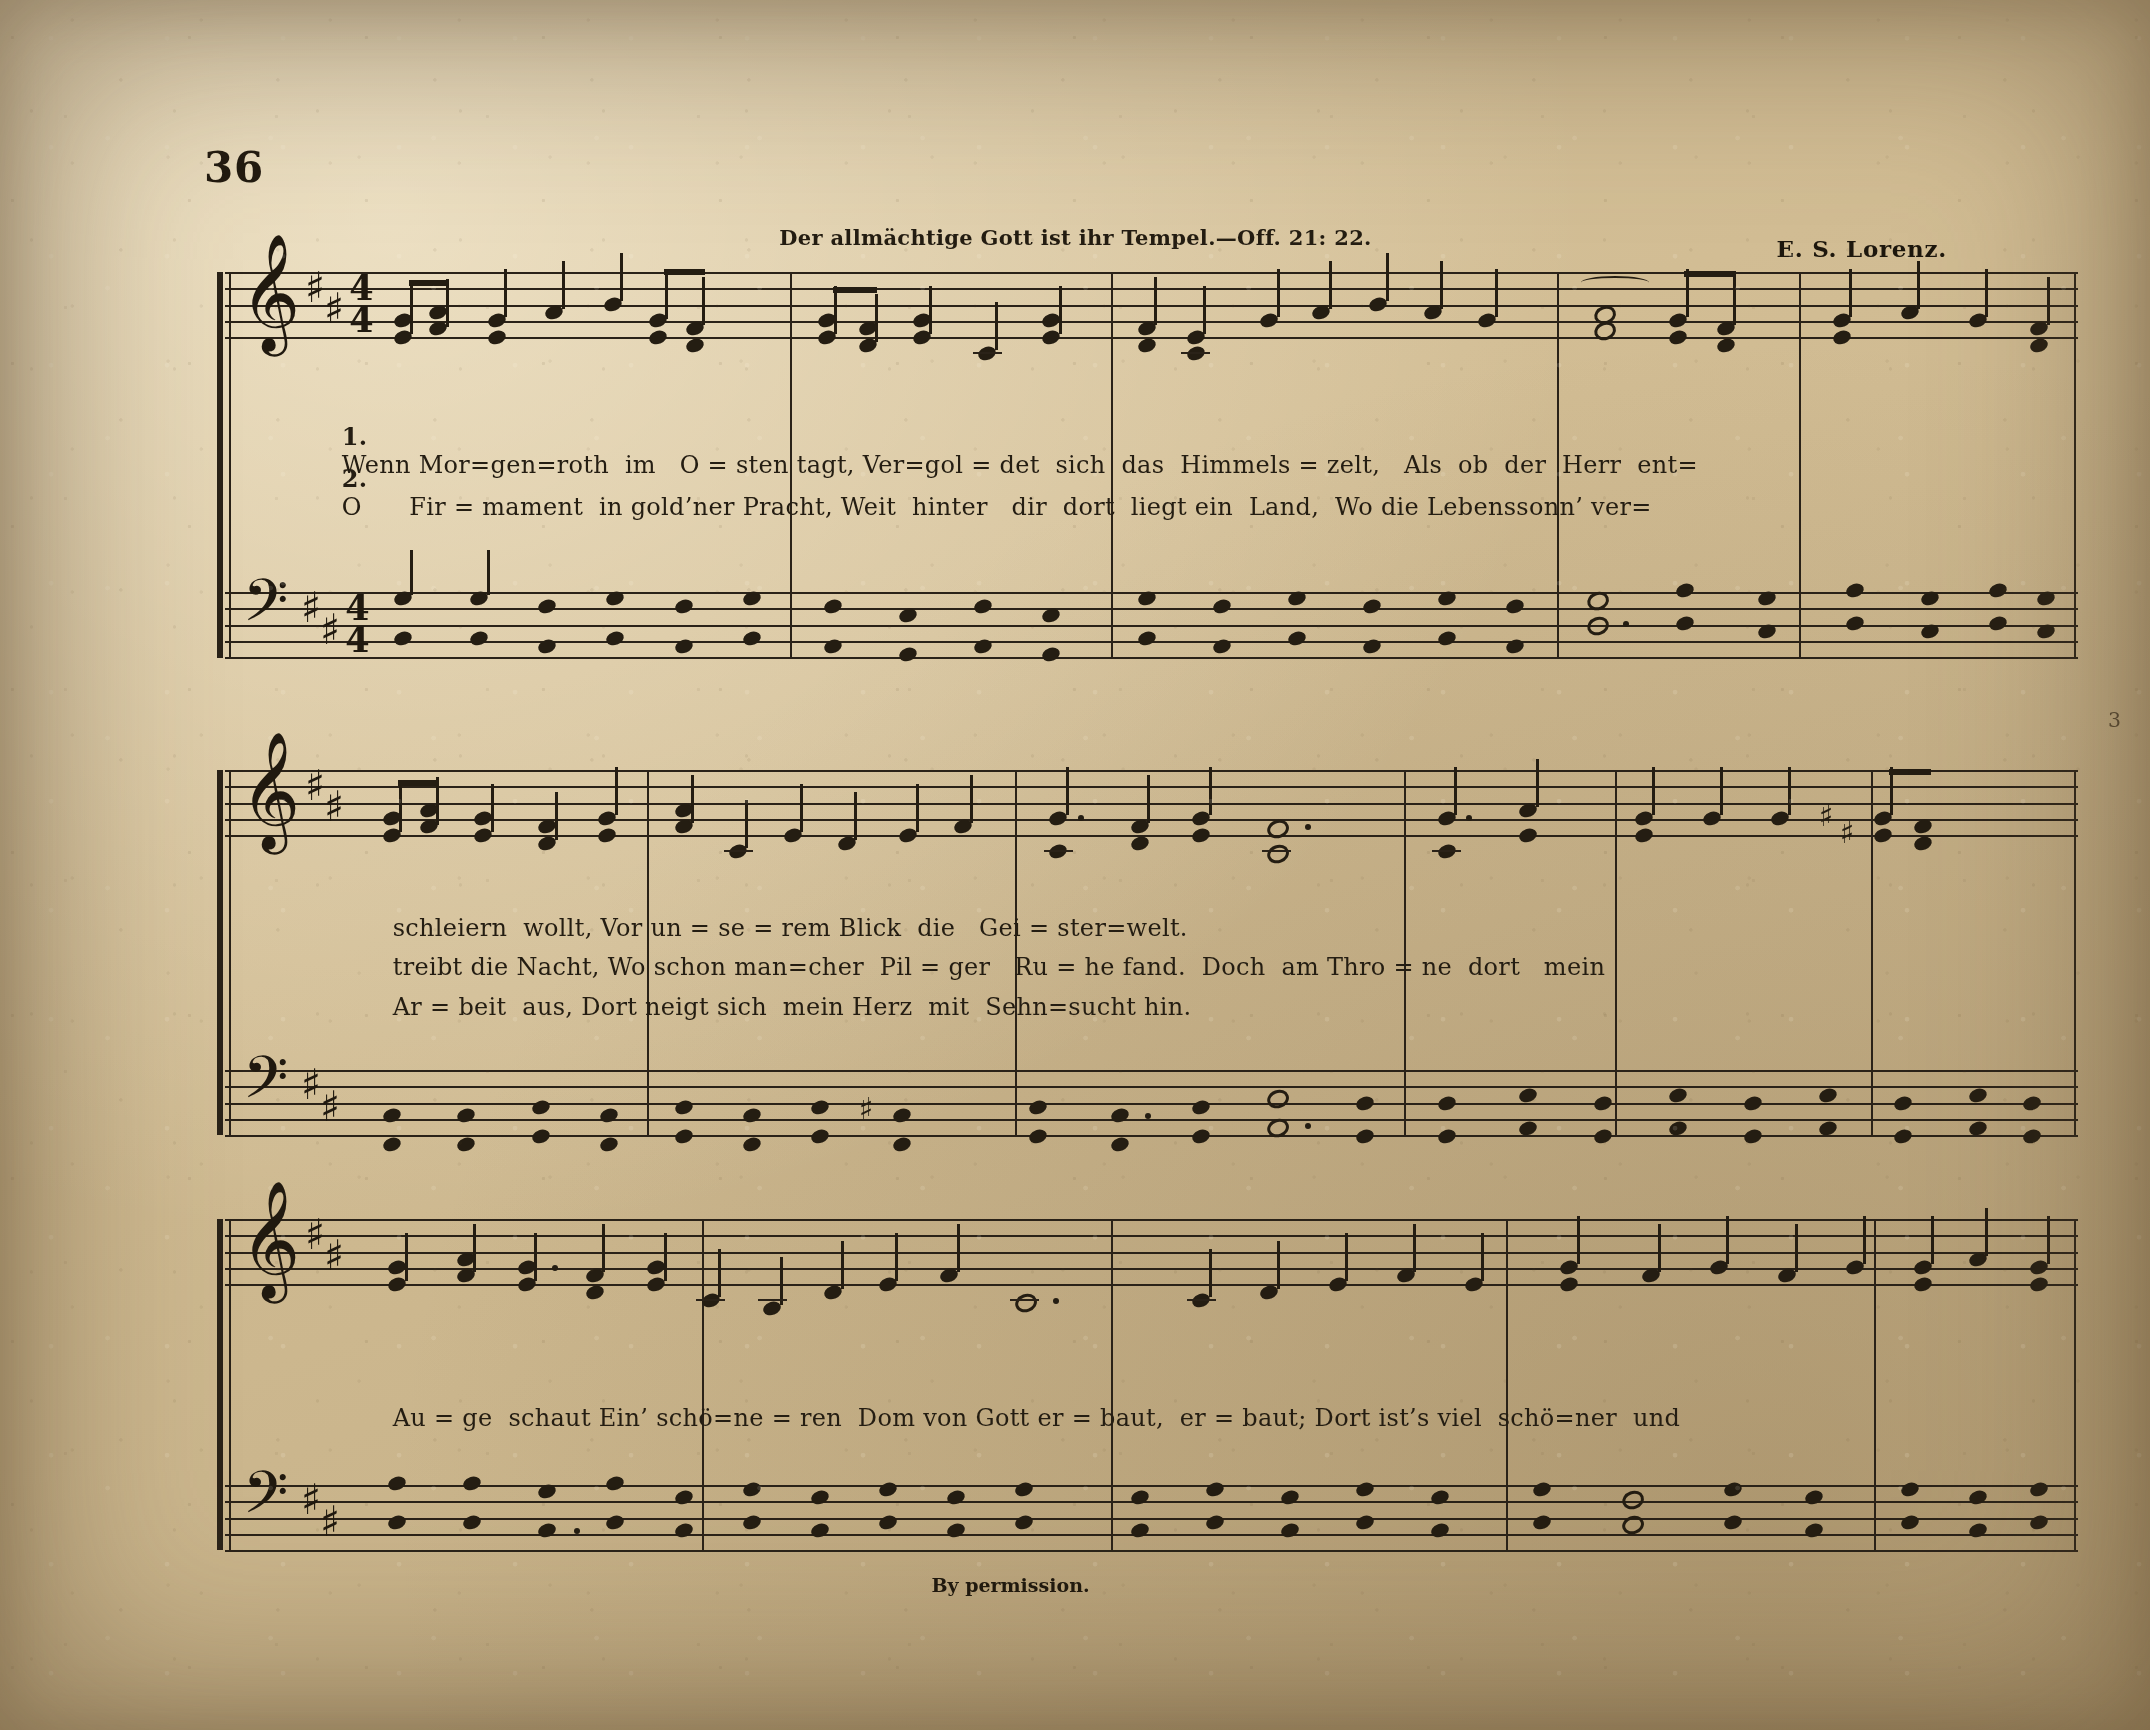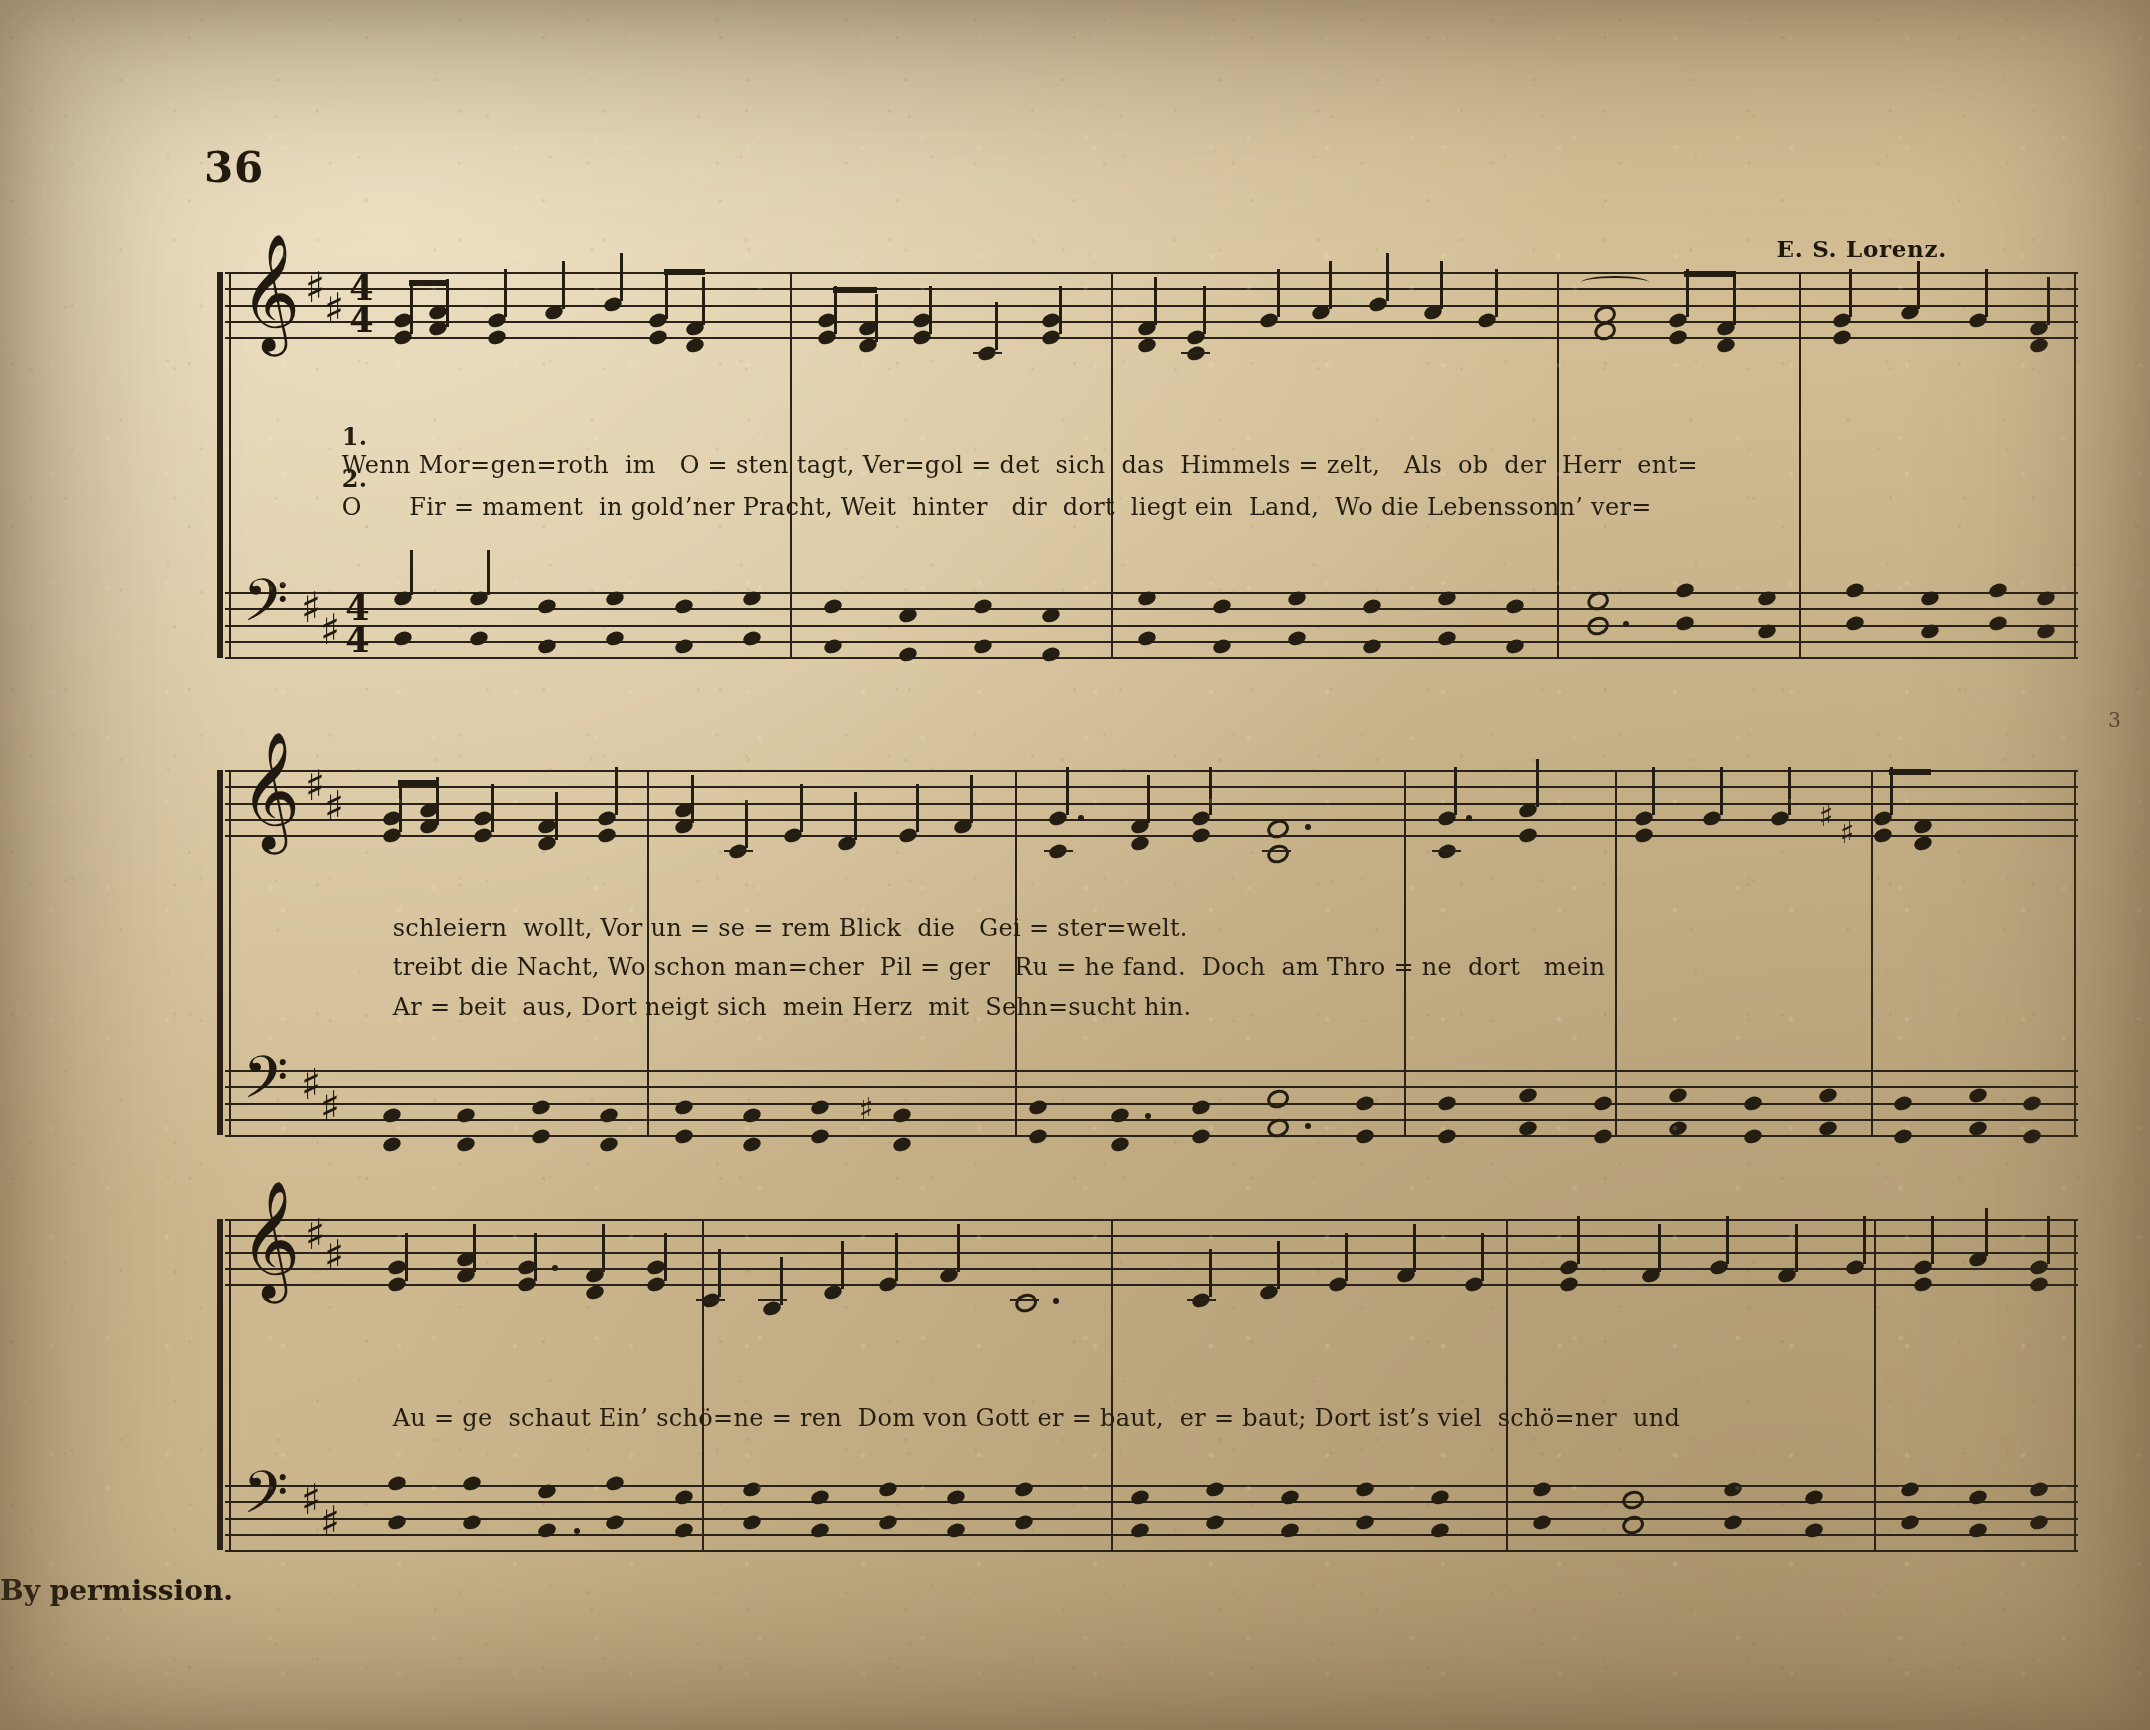--- a/index.html
+++ b/index.html
@@ -92,24 +92,25 @@
   }
   .chor-mark {
     left: 1492px; top: 729px;
     font-family: "DejaVu Serif", serif;
     font-weight: 700;
     font-size: 24.5px;
     color: #1d170d;
   }
   .permission {
     left: 0; top: 1574px; width: 2021px;
+    text-align: center;
     white-space: normal;
     font-family: "DejaVu Serif", serif;
     font-weight: 700;
-    font-size: 28px;
+    font-size: 19px;
     color: #1d170d;
   }
 
   
   .lyric-line {
     position: absolute;
     font-family: "DejaVu Serif", serif;
     font-size: 24px;
     letter-spacing: 0.3px;
     color: #241d12;
@@ -220,20 +221,21 @@
     color: #3a2f1e;
     opacity: .8;
   }
 </style>
 </head>
 <body>
 
 <div id="page">
 
   <div class="blk page-num">36</div>
+  <div class="blk subtitle">Der allmächtige Gott ist ihr Tempel.—Off. 21: 22.</div>
   <div class="blk composer">E. S. Lorenz.</div>
   <div class="corner-mark">3</div>
 
   <div class="system" id="sys1" style="left:225px; top:272px; width:1853px; height:422px;">
 
     <div class="staff" style="top:0;">
       <div class="sline" style="top:0px;"></div>
       <div class="sline" style="top:16.3px;"></div>
       <div class="sline" style="top:33px;"></div>
       <div class="sline" style="top:49px;"></div>

